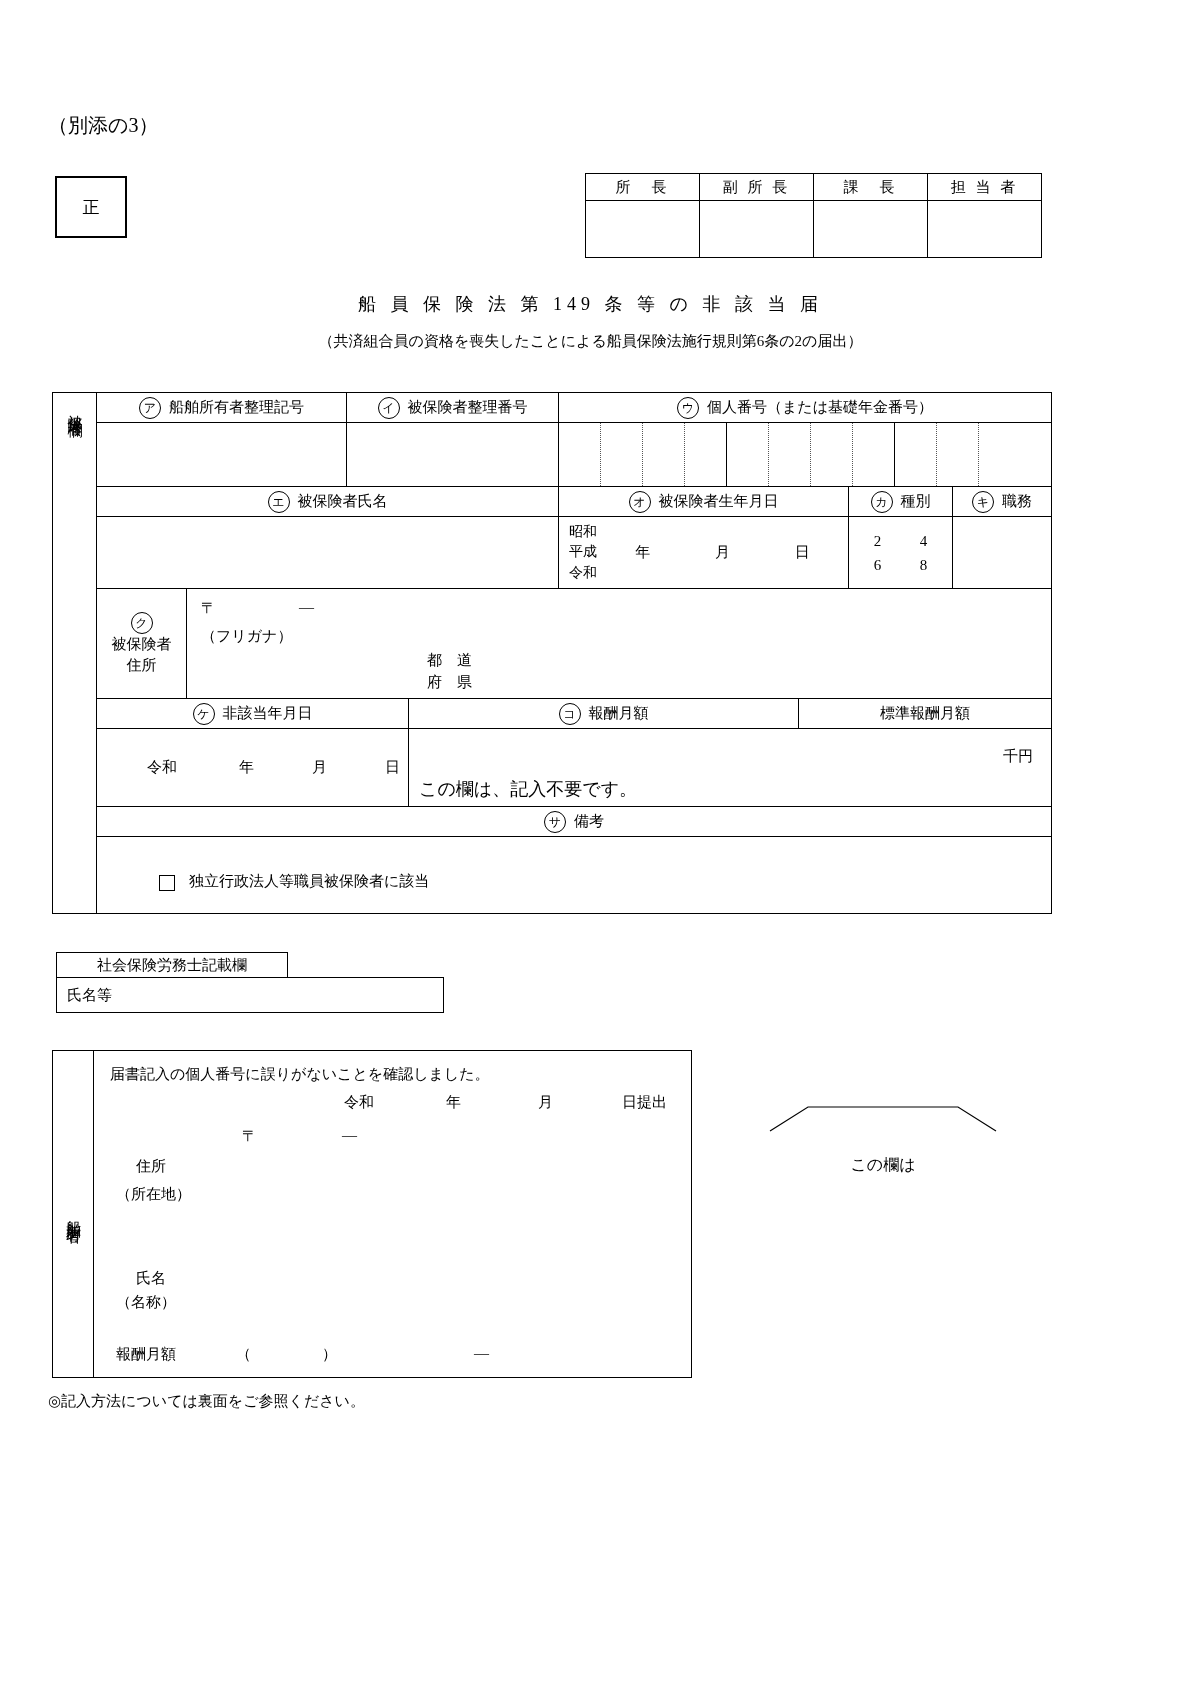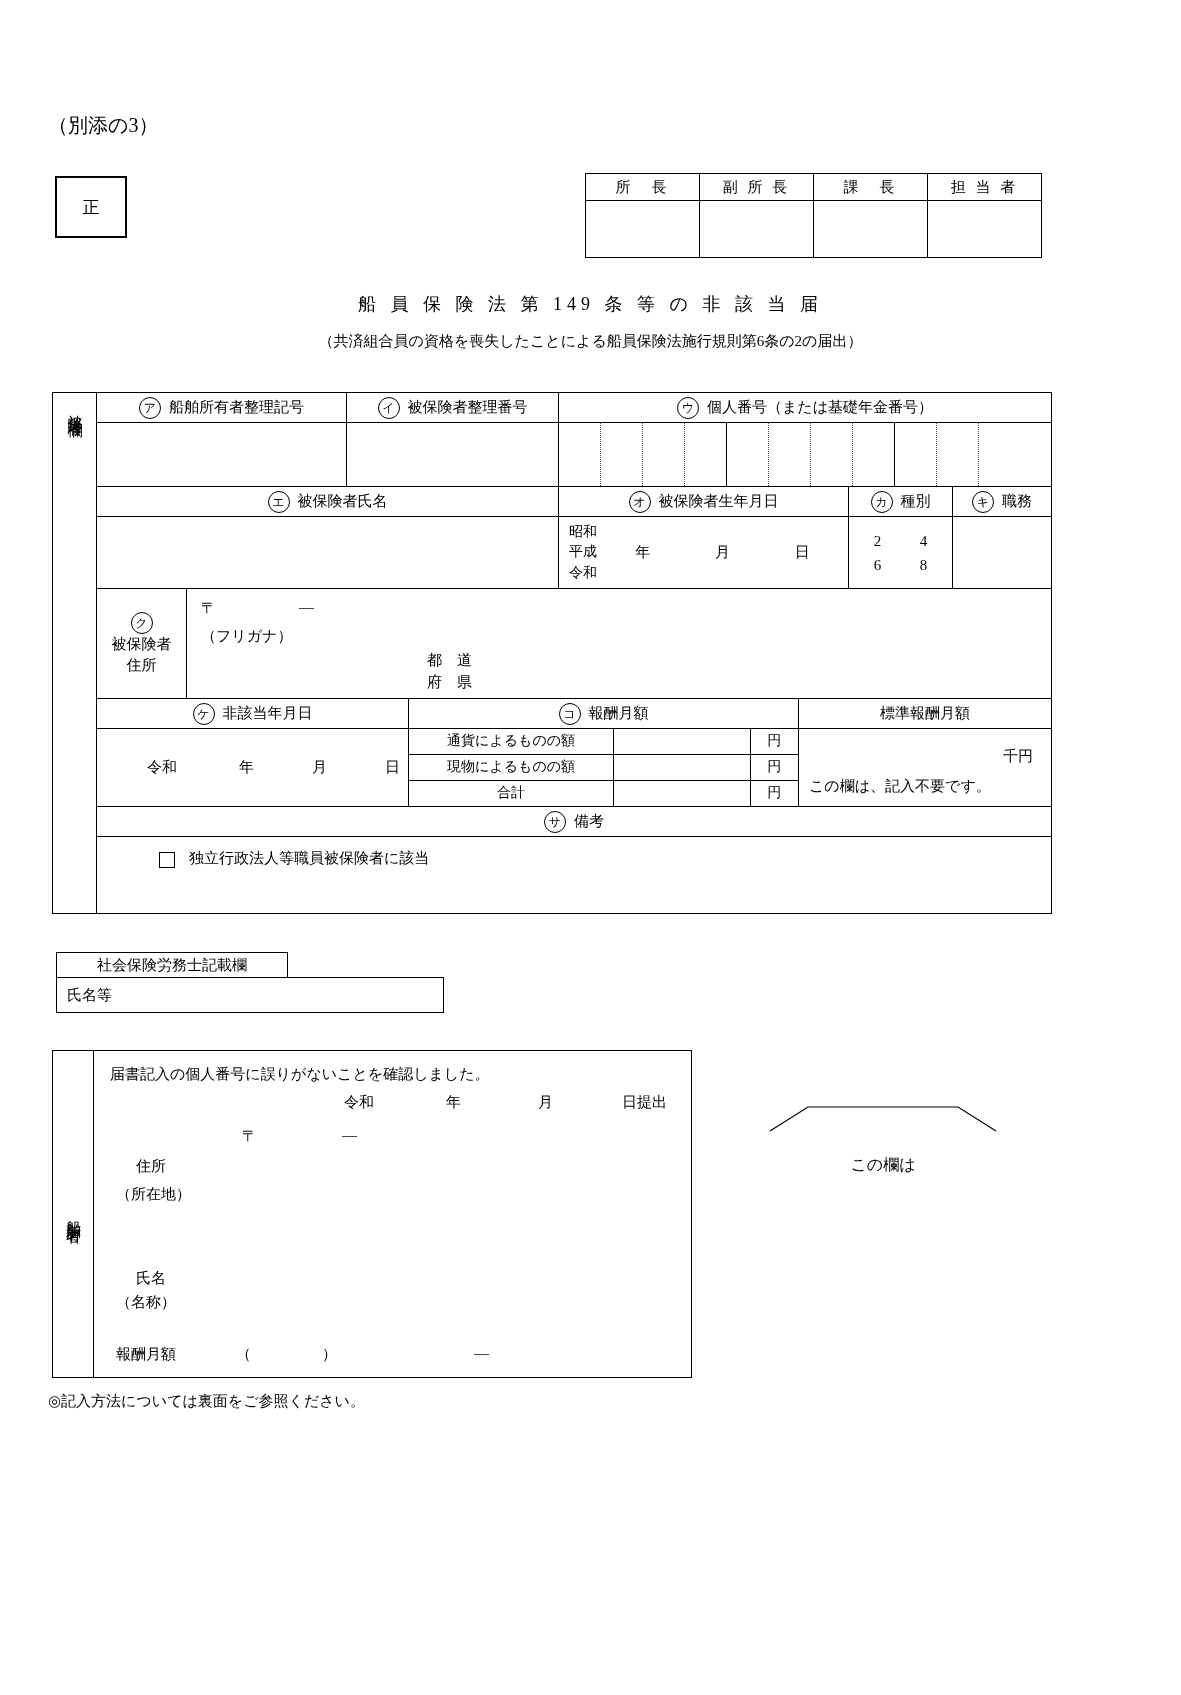--- a/index.html
+++ b/index.html
@@ -332,58 +332,37 @@
     </div>
 
     <div class="mf-row">
       <div class="cell" style="width:44px; border-bottom:none;"></div>
       <div class="cell" style="width:312px; height:78px; display:flex; align-items:center;">
         <span style="margin-left:50px;">令和</span>
         <span style="margin-left:62px;">年</span>
         <span style="margin-left:58px;">月</span>
         <span style="margin-left:58px;">日</span>
       </div>
-      <div class="cell" style="width:390px; height:78px; padding:0;">
-        <table class="inner">
-          <tbody>
-              <tr>
-            <td class="noleft notop" style="width:200px; text-align:center;">通貨によるものの額</td>
-            <td class="notop" style="width:130px;"></td>
-            <td class="notop noright" style="width:40px; text-align:center;">円</td>
-          </tr>
-          <tr>
-            <td class="noleft" style="text-align:center;">現物によるものの額</td>
-            <td></td>
-            <td class="noright" style="text-align:center;">円</td>
-          </tr>
-          <tr>
-            <td class="noleft nobottom" style="text-align:center;">合計</td>
-            <td class="nobottom"></td>
-            <td class="noright nobottom" style="text-align:center;">円</td>
-          </tr>
-        </tbody>
-          </table>
-      </div>
       <div class="cell nor" style="flex:1; height:78px; position:relative;">
         <div class="abs" style="right:18px; top:18px; font-size:15px;">千円</div>
-        <div class="abs" style="left:10px; top:48px; font-size:15px;text-align:right;">この欄は、記入不要です。</div>
+        <div class="abs" style="left:10px; top:48px; font-size:18px;text-align:right;">この欄は、記入不要です。</div>
       </div>
     </div>
 
     <div class="mf-row">
       <div class="cell" style="width:44px; border-bottom:none;"></div>
       <div class="cell ctr hdr nor" style="flex:1;">
         <span class="circlechar">サ</span>
           <span>備考</span>
       </div>
     </div>
 
     <div class="mf-row">
       <div class="cell nob" style="width:44px;"></div>
-      <div class="cell nob nor" style="flex:1; height:76px; display:flex; align-items:flex-start; padding:12px 0 0 62px;">
+      <div class="cell nob nor" style="flex:1; height:76px; display:flex; align-items:center; padding:12px 0 0 62px;">
         <span style="display:inline-block; width:14px; height:14px; border:1px solid #000; margin-right:14px; margin-top:3px;"></span>
         <span>独立行政法人等職員被保険者に該当</span>
       </div>
     </div>
 
   </div>
 
   <div class="abs" id="sr-title">社会保険労務士記載欄</div>
   <div class="abs" id="sr-body">
     <span>氏名等</span>

